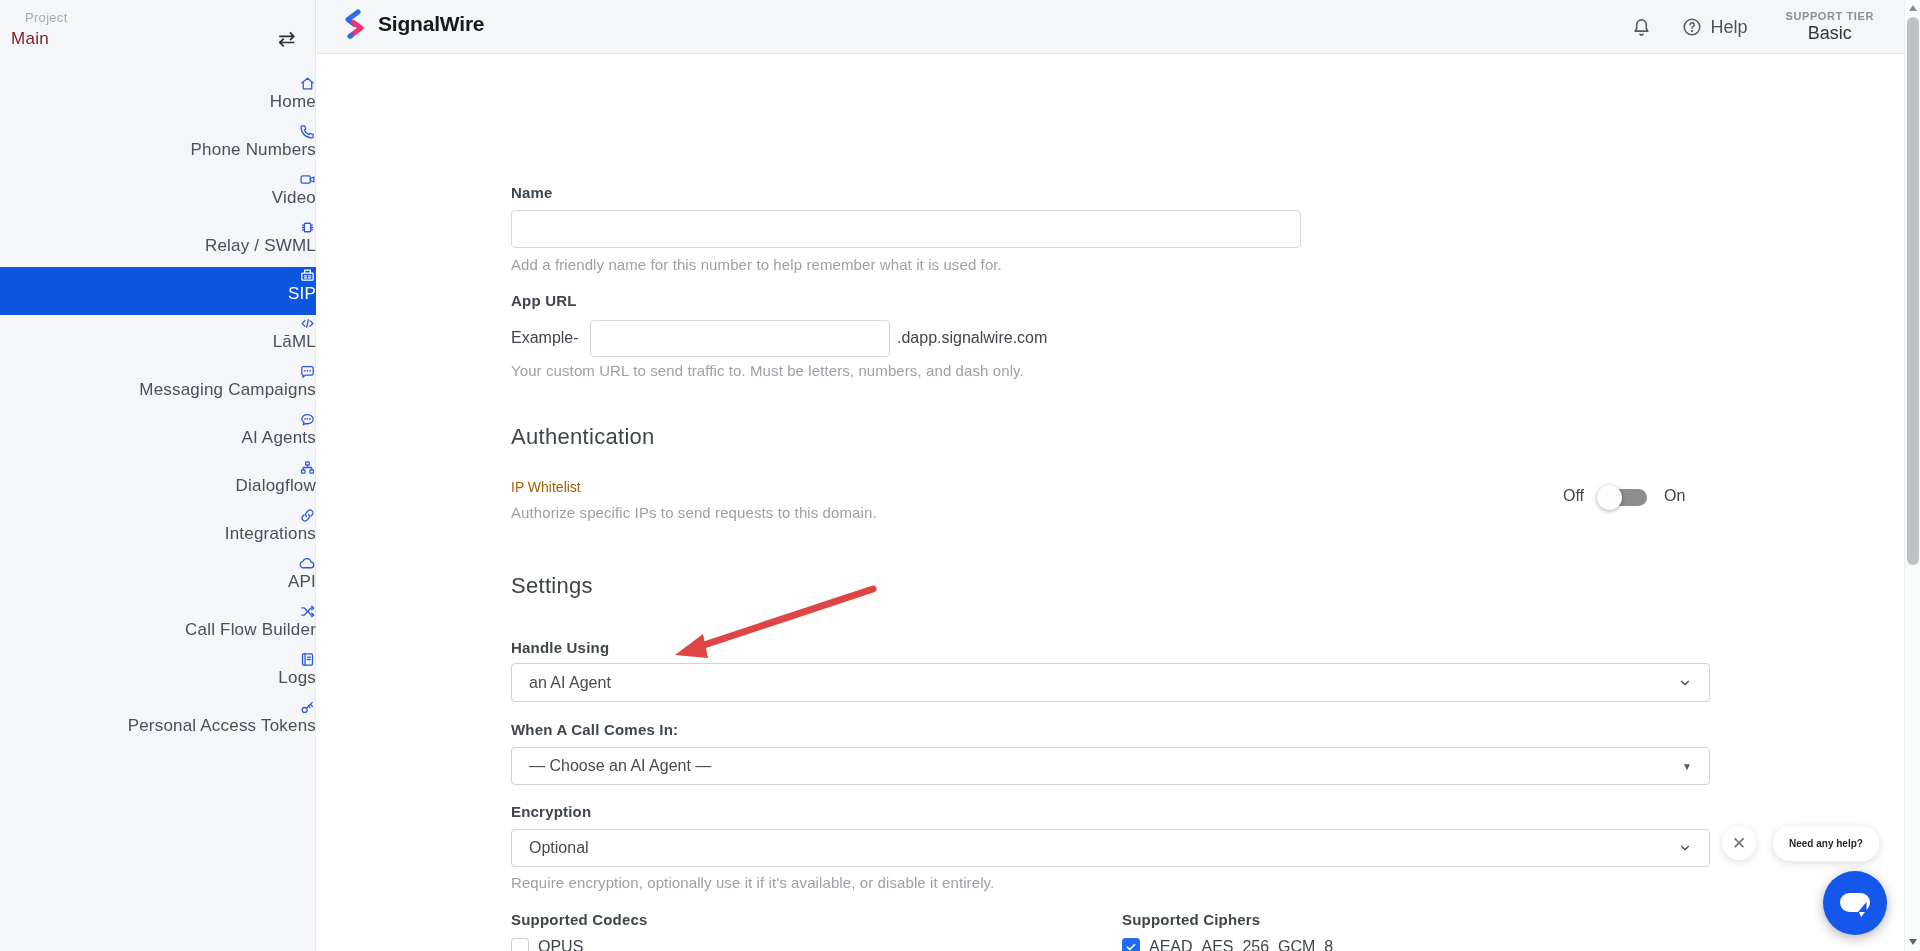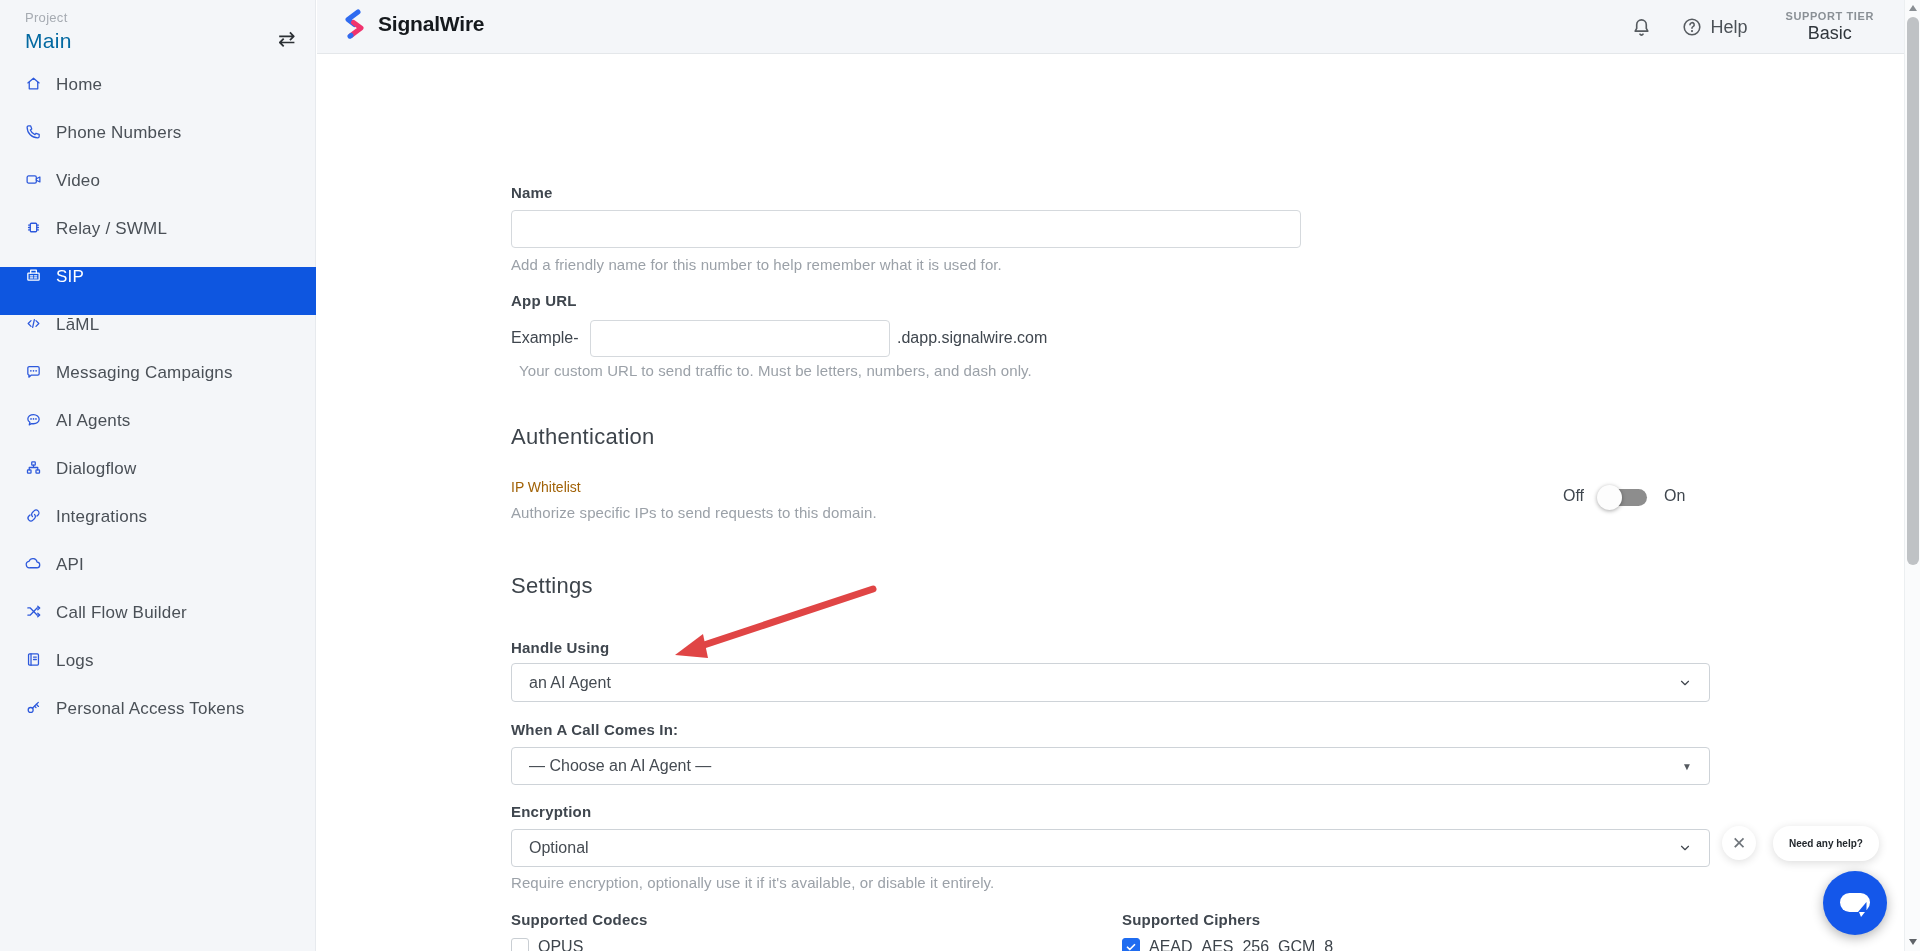--- a/index.html
+++ b/index.html
@@ -3,25 +3,25 @@
 <meta charset="utf-8">
 <style>
   * { margin:0; padding:0; box-sizing:border-box; }
   html,body { width:1920px; height:951px; overflow:hidden; }
   body { font-family:"Liberation Sans", sans-serif; background:#fff; position:relative; color:#3d444b; }
 
   
   .sidebar { position:absolute; left:0; top:0; width:316px; height:951px;
              background:#f4f6f9; border-right:1px solid #e7eaee; z-index:2; }
   .project-label { position:absolute; left:25px; top:10px; font-size:13px; color:#a6abb2; letter-spacing:.3px; }
-  .project-name  { position:absolute; left:25px; top:29px; font-size:21px; color:#0369a1; letter-spacing:.3px; }
+  .project-name  { position:absolute; left:11px; top:29px; font-size:17px; color:#7f1d1d; letter-spacing:.3px; }
   .swap-btn { position:absolute; left:278px; top:28px; font-size:21px; color:#2b3035; cursor:pointer; line-height:1; }
   .nav { position:absolute; left:0; top:75px; width:316px; }
-  .nav-item { position:relative; height:48px; display:flex; align-items:flex-start; padding-left:25px; cursor:pointer;
-              color:#4a5057; font-size:17px; letter-spacing:.2px; }
+  .nav-item { position:relative; height:48px; display:flex; align-items:flex-end; padding-left:25px; cursor:pointer;
+              color:#4a5057; font-size:17px; letter-spacing:.2px;flex-direction:column; }
   .nav-item svg { width:17px; height:17px; color:#2d59dc; flex:0 0 17px; }
   .nav-item span { margin-left:14px; white-space:nowrap; }
   .nav-item.selected { background:#0e56e0; color:#ffffff; }
   .nav-item.selected svg { color:#ffffff; }
 
   
   .header { position:absolute; left:317px; top:0; width:1587px; height:54px;
             background:#f4f6f9; border-bottom:1px solid #e4e7ea; z-index:1; }
   .brand { position:absolute; left:24px; top:8px; display:flex; align-items:center; cursor:pointer; }
   .brand-text { font-size:21px; font-weight:700; color:#15191d; margin-left:10px; letter-spacing:-.2px; }
@@ -240,21 +240,21 @@
 <div class="main">
 
   <div class="flabel" style="left:194px; top:130px;">Name</div>
   <input class="text-input" style="left: 194px; top: 156px; width: 790px; height: 38px;" value="">
   <div class="fhelp" style="left:194px; top:202px;">Add a friendly name for this number to help remember what it is used for.</div>
 
   <div class="flabel" style="left:194px; top:238px;">App URL</div>
   <div class="inline-text" style="left:194px; top:275px;">Example-</div>
   <input class="text-input" style="left: 273px; top: 266px; width: 300px; height: 37px;" value="">
   <div class="inline-text" style="left:580px; top:275px;">.dapp.signalwire.com</div>
-  <div class="fhelp" style="left:194px; top:308px;margin-left:8px;">Your custom URL to send traffic to. Must be letters, numbers, and dash only.</div>
+  <div class="fhelp" style="left:194px; top:308px;">Your custom URL to send traffic to. Must be letters, numbers, and dash only.</div>
 
   <div class="section-heading" style="left:194px; top:370px;">Authentication</div>
   <div class="sub-label" style="left:194px; top:425px;">IP Whitelist</div>
   <div class="fhelp" style="left:194px; top:450px;">Authorize specific IPs to send requests to this domain.</div>
   <div class="toggle-label" style="left:1246px; top:433px;">Off</div>
   <div class="toggle-track">
     <div class="toggle-knob"></div>
   </div>
   <div class="toggle-label" style="left:1347px; top:433px;">On</div>
 

